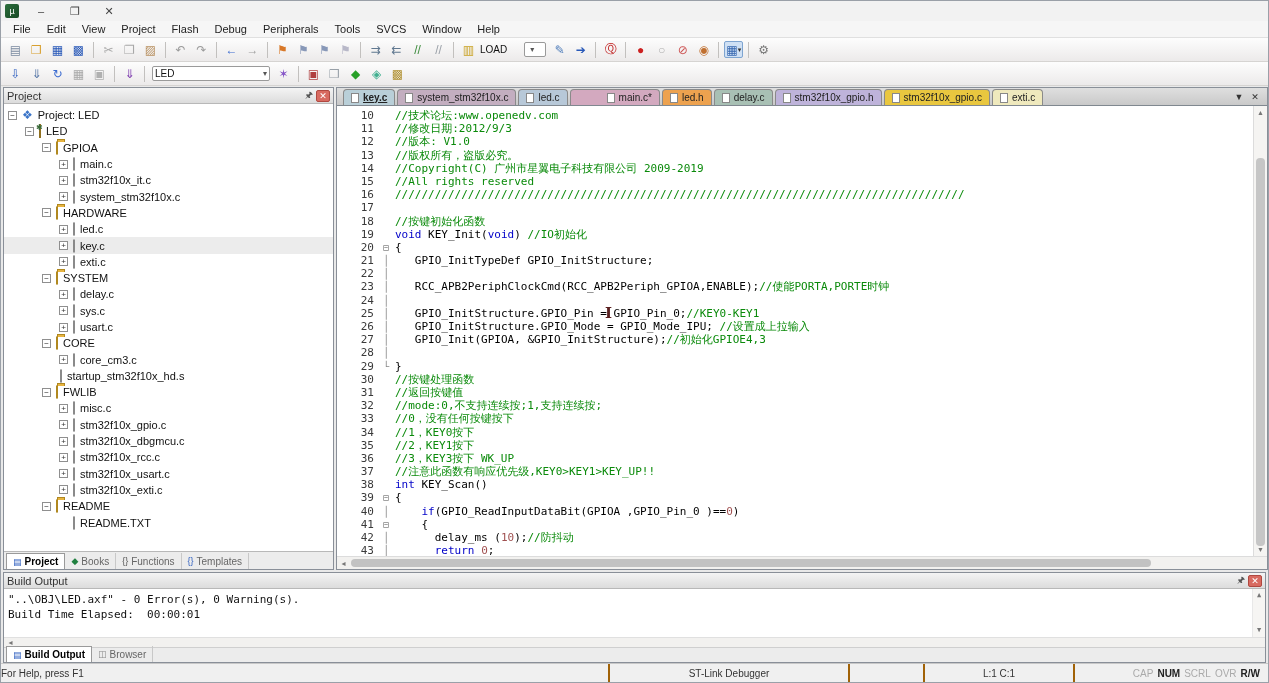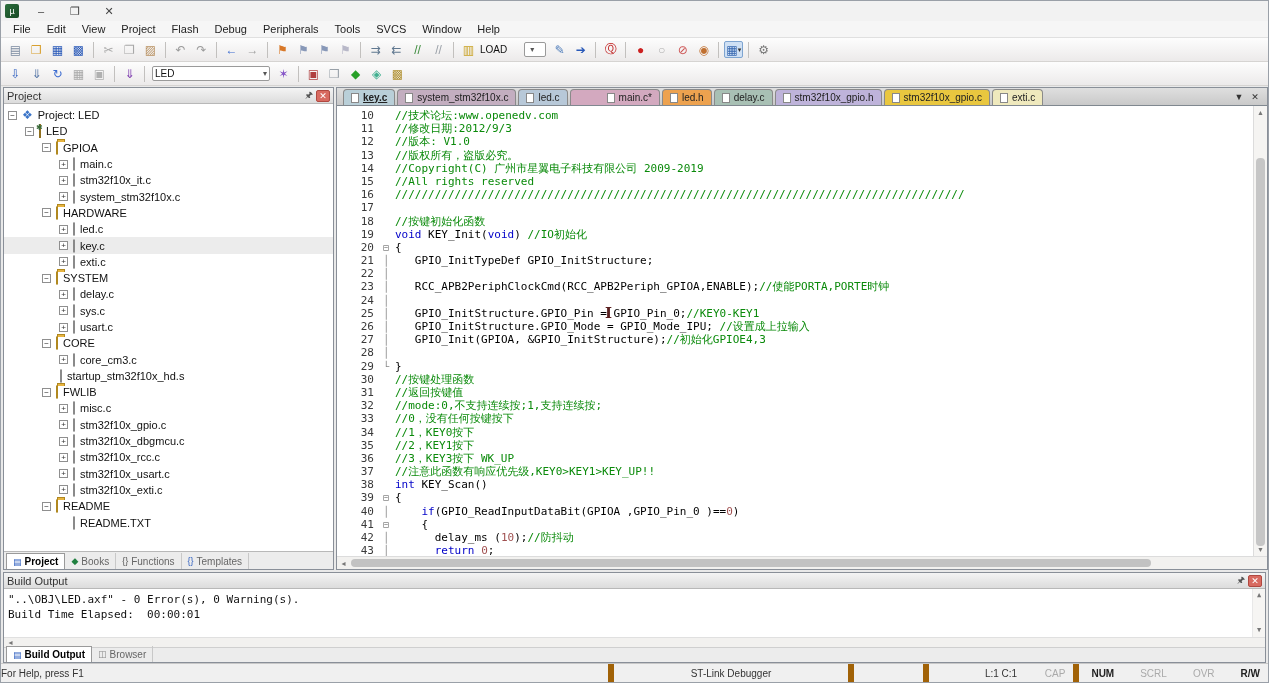--- a/index.html
+++ b/index.html
@@ -103,26 +103,26 @@
   .bo-line { white-space:pre; }
   .build-hscroll { height:10px; background:#f2f1ef; border-top:1px solid #e0e0e0; display:flex; align-items:center; flex:0 0 auto; }
   .bo-vscroll { position:absolute; right:0; top:0; bottom:0; width:13px; border-left:1px solid #e8e8e8; background:#f6f5f3;
     display:flex; flex-direction:column; justify-content:space-between; }
   .build-tabs { height:15px; background:#ececec; display:flex; align-items:flex-end; padding-left:2px; flex:0 0 auto; border-top:1px solid #cfcfcf; }
 
   
   .statusbar { height:19px; flex:0 0 auto; background:#f0f0f0; border-top:1px solid #c8c8c8;
     display:flex; align-items:center; font-size:10px; color:#333; }
   .sb-help { flex:1; }
-  .sb-cell { border-left:6px solid #a16207; height:100%; display:flex; align-items:center; justify-content:center; }
+  .sb-cell { border-left:2px solid #a16207; height:100%; display:flex; align-items:center; justify-content:center; }
   .sb-debugger { width:240px; }
   .sb-spacer { width:75px; }
   .sb-pos { width:150px; }
   .sb-flags { width:195px; justify-content:flex-end; padding-right:8px; }
-  .sb-flag { margin-left:26px; color:#aaa; }
+  .sb-flag { margin-left:4px; color:#aaa; }
   .sb-flag.on { color:#222; font-weight:bold; }
 </style>
 </head>
 <body>
 
 <div class="app">
 
   <div class="titlebar">
     <div class="appicon">µ</div>
     <div class="winbtns">

